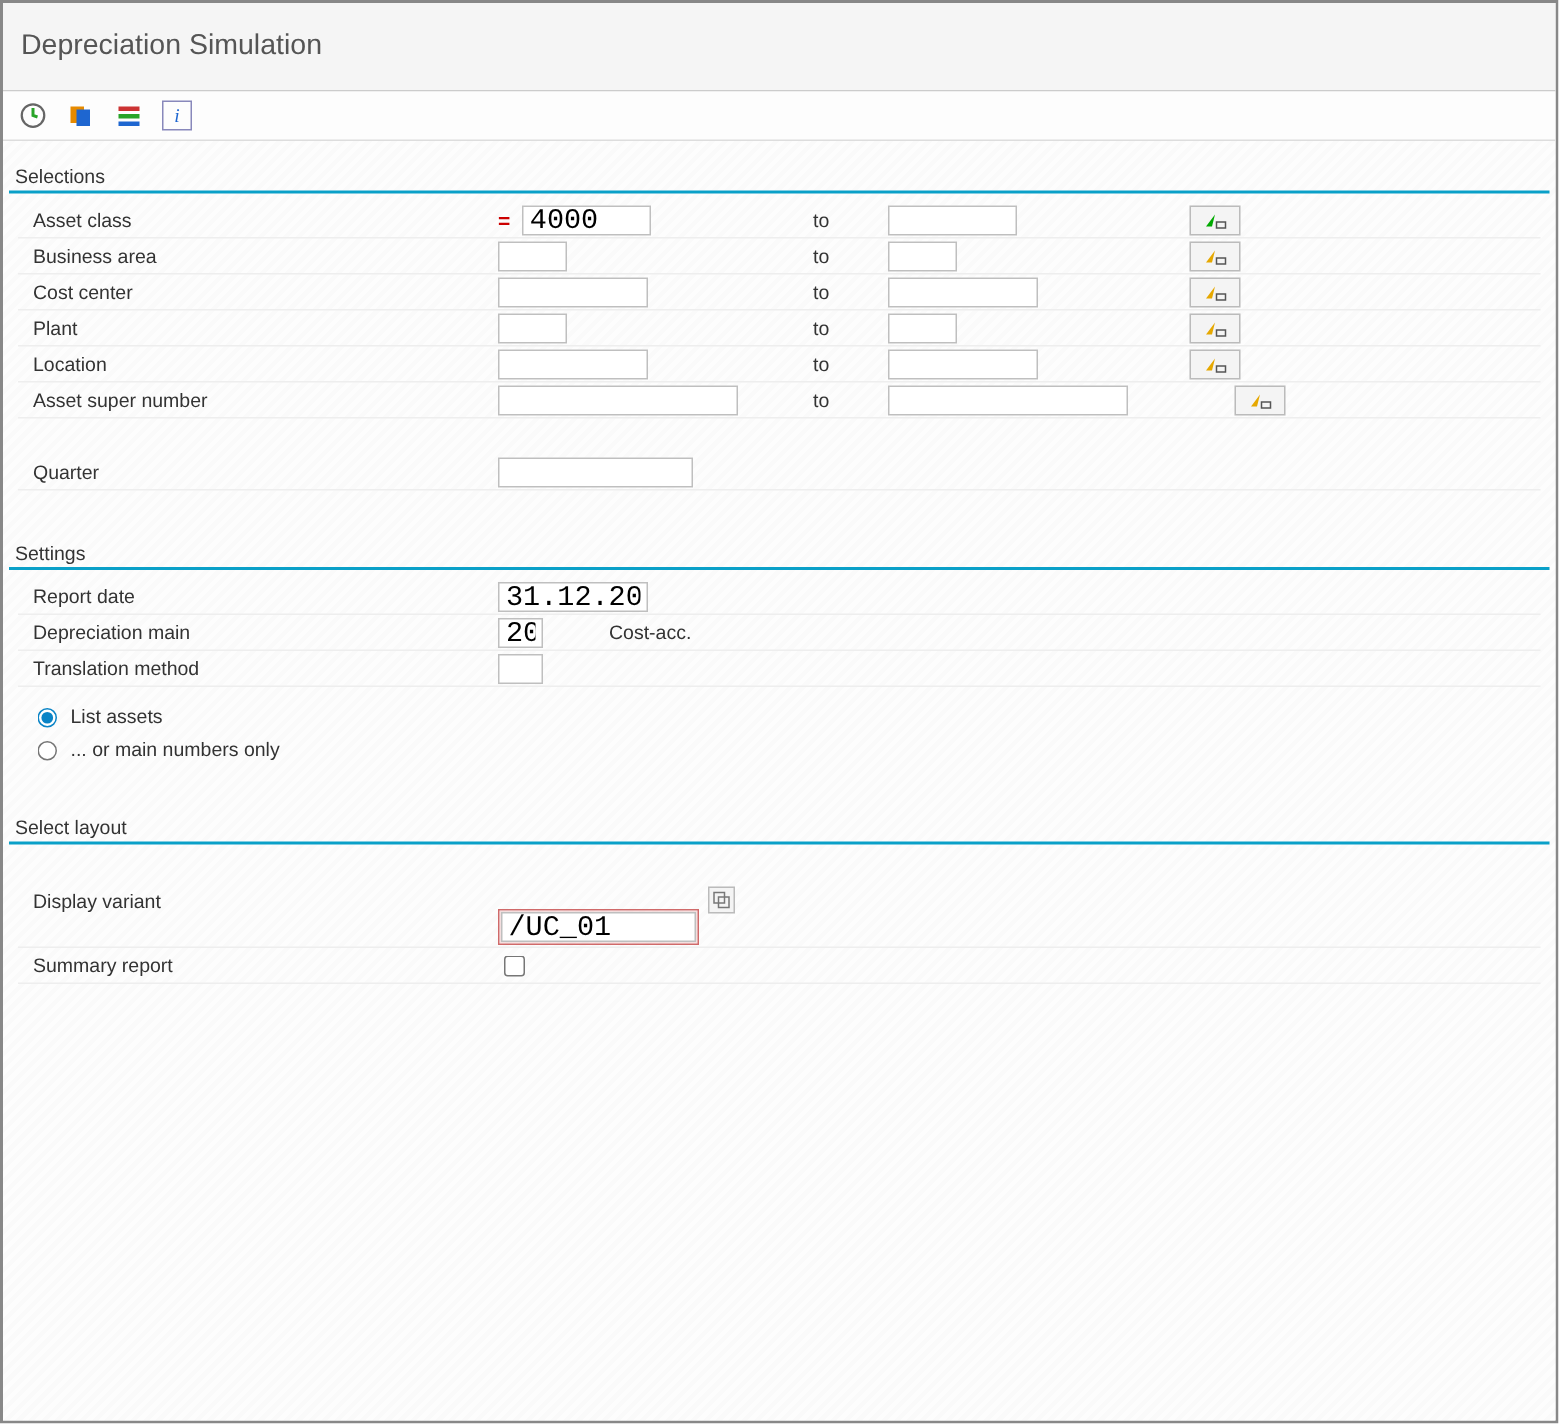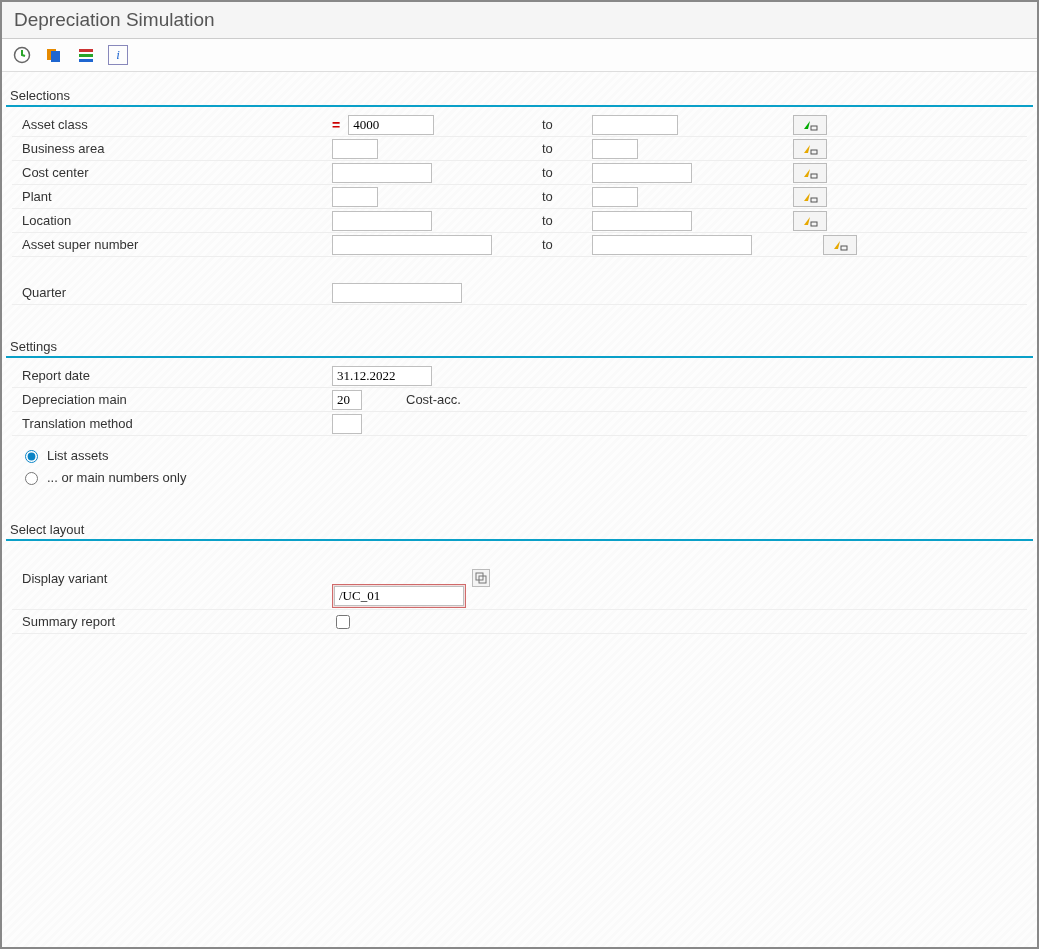--- a/index.html
+++ b/index.html
@@ -14,21 +14,21 @@
     border: 2px solid #888;
     width: 1039px;
     height: 949px;
     background: #fff;
     display: flex;
     flex-direction: column;
   }
   .title-bar {
     background: #f5f5f5;
     border-bottom: 1px solid #ccc;
-    padding: 7px 12px;
+    padding: 18px 12px;
     font-size: 19px;
     color: #555;
     font-weight: 400;
   }
   .toolbar {
     padding: 6px 10px;
     border-bottom: 1px solid #ddd;
     display: flex;
     gap: 12px;
     align-items: center;
@@ -97,22 +97,22 @@
   .tail-cell {
     flex: 1;
     display: flex;
     justify-content: flex-end;
     padding-right: 200px;
   }
   input[type=text] {
     border: 1px solid #bfbfbf;
     background: #fff;
     padding: 2px 4px;
-    font-family: Liberation Serif, serif;
-    font-size: 13px;
+    font-family: Liberation Mono, monospace;
+    font-size: 19px;
     height: 20px;
   }
   .w-tiny   { width: 30px; }
   .w-short  { width: 46px; }
   .w-med    { width: 86px; }
   .w-med2   { width: 100px; }
   .w-long   { width: 130px; }
   .w-xlong  { width: 160px; }
   .eq-mark {
     color: #c00;

